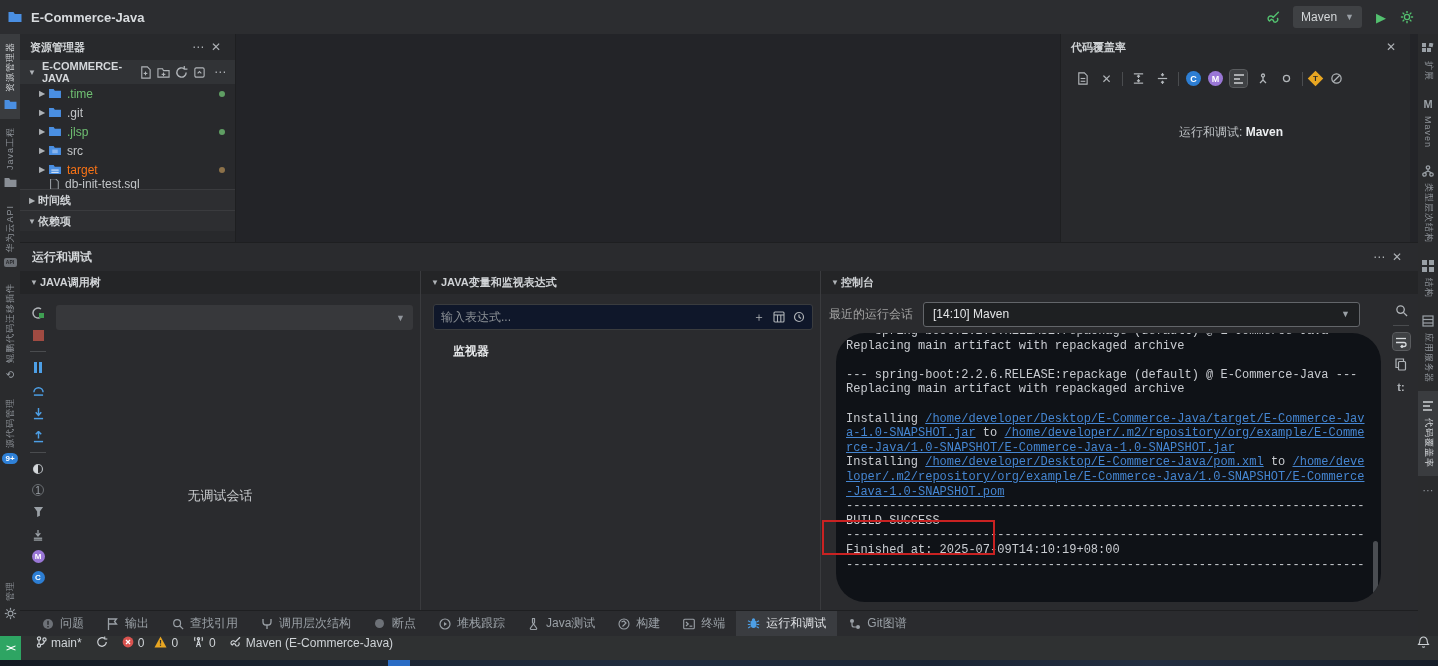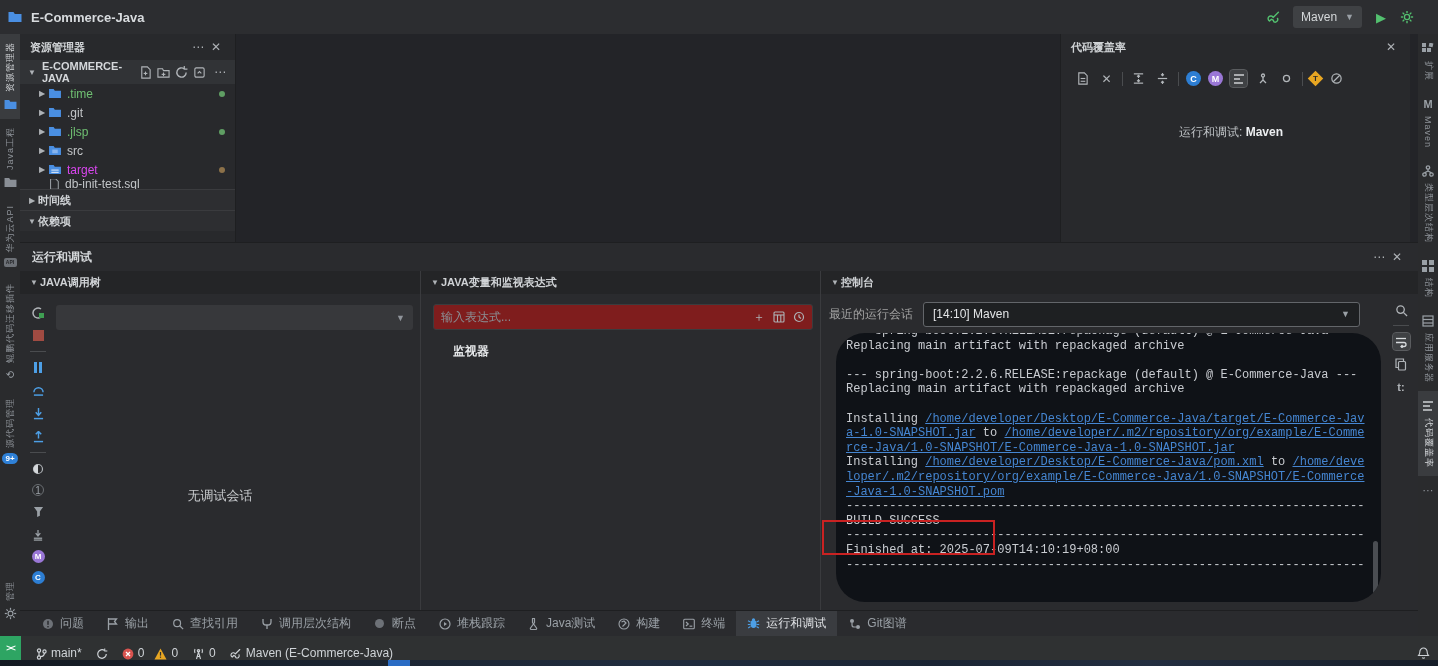--- a/index.html
+++ b/index.html
@@ -30,21 +30,21 @@
   #explorer { left:20px; top:34px; width:216px; height:208px; background:#28292c; border-right:1px solid #1e1f21; overflow:hidden; }
   .panel-head { height:26px; display:flex; align-items:center; padding:0 10px; }
   .panel-head .ttl { font-size:11px; font-weight:bold; color:#cfd2d5; flex:1; }
   .head-btn { color:#aeb2b6; width:18px; text-align:center; cursor:pointer; font-size:12px; }
   .tree-head { height:24px; background:#313336; display:flex; align-items:center; padding:0 6px; }
   .tree-head .name { font-size:11px; font-weight:bold; color:#d5d8db; flex:1; margin-left:4px; }
   .arrow { color:#aeb2b6; font-size:8px; width:12px; display:inline-block; text-align:center; }
   .tree-row { height:19px; display:flex; align-items:center; padding-left:16px; }
   .tree-row .lbl { margin-left:5px; flex:1; font-size:12px; }
   .tree-row.c-green .lbl { color:#6fbf72; }
-  .tree-row.c-tan .lbl { color:#d946ef; }
+  .tree-row.c-tan .lbl { color:#f97316; }
   .tree-row.c-default .lbl { color:#c3c6c9; }
   .dot { width:6px; height:6px; border-radius:50%; margin-right:10px; }
   .dot.green { background:#5f9e63; }
   .dot.tan { background:#8c7149; }
   .section-row { height:21px; background:#2d2e31; border-top:1px solid #3a3b3e; display:flex; align-items:center; padding:0 6px; font-size:11px; font-weight:bold; color:#cfd2d5; }
 
   
   #coverage { left:1060px; top:34px; width:350px; height:208px; background:#28292c; border-left:1px solid #1e1f21; }
   #coverage .toolbar { display:flex; align-items:center; gap:7px; padding:10px 0 0 13px; }
   .ic16 { width:17px; height:17px; display:flex; align-items:center; justify-content:center; color:#b2b6ba; font-size:12px; border-radius:3px; }
@@ -69,21 +69,21 @@
 
   
   .ct-toolbar { position:absolute; left:6px; top:34px; width:24px; display:flex; flex-direction:column; align-items:center; gap:8px; }
   .ct-ic { width:15px; height:15px; display:flex; align-items:center; justify-content:center; }
   .hsep { width:16px; height:1px; background:#4a4c4f; }
   .ct-dd { position:absolute; left:36px; top:34px; width:357px; height:25px; background:#37383b; border-radius:3px; display:flex; align-items:center; padding:0 8px; }
   .ct-dd .caret { margin-left:auto; color:#8f949a; font-size:9px; }
   .no-session { position:absolute; left:0; top:216px; width:400px; text-align:center; color:#c8cbce; font-size:13px; }
 
   
-  .watch-input { position:absolute; left:12px; top:33px; width:380px; height:26px; background:#7f1d1d; border:1px solid #3a3c3e; border-radius:3px; display:flex; align-items:center; padding:12px 7px; }
+  .watch-input { position:absolute; left:12px; top:33px; width:380px; height:26px; background:#0f172a; border:1px solid #3a3c3e; border-radius:3px; display:flex; align-items:center; padding:12px 7px; }
   .watch-input .ph { color:#8a8f94; flex:1; }
   .watch-input .wi-ic { color:#aeb2b6; margin-left:8px; font-size:12px; }
   .watch-group { position:absolute; left:32px; top:72px; font-weight:bold; color:#e4e6e8; font-size:12px; }
 
   
   .con-row { position:absolute; left:8px; top:30px; width:560px; height:26px; display:flex; align-items:center; }
   .con-row .lbl { font-size:12px; color:#a3a3a3; margin-right:10px; white-space:nowrap; }
   .con-dd { width:437px; height:25px; background:#1e2022; border:1px solid #63666a; border-radius:3px; display:flex; align-items:center; padding:0 9px; color:#e2e4e6; }
   .con-dd .caret { margin-left:auto; color:#9aa0a6; font-size:9px; }
   .con-tools { position:absolute; right:6px; top:32px; width:22px; display:flex; flex-direction:column; align-items:center; gap:7px; }
@@ -99,21 +99,21 @@
 
   
   #tabbar { left:20px; top:610px; width:1398px; height:26px; background:#2a2b2e; border-top:1px solid #1e1f21; display:flex; align-items:center; padding-left:10px; }
   .tab { height:26px; display:flex; align-items:center; gap:6px; padding:0 11px; color:#9aa0a6; font-size:12px; cursor:pointer; white-space:nowrap; }
   .tab.active { background:#3a3c40; color:#e0e2e5; }
   .tab .t-ic { width:13px; height:13px; display:flex; align-items:center; justify-content:center; }
 
   
   #statusbar { left:0; top:636px; width:1438px; height:24px; background:#2f3132; display:flex; align-items:center; color:#cfd3d7; }
   .remote { width:21px; height:24px; background:#2ea563; color:#fff; display:flex; align-items:center; justify-content:center; font-size:9px; font-weight:bold; letter-spacing:-1px; }
-  .sb-item { display:flex; align-items:flex-end; gap:4px; padding:0 7px; height:24px; cursor:pointer; font-size:12px; }
+  .sb-item { display:flex; align-items:flex-start; gap:4px; padding:0 7px; height:24px; cursor:pointer; font-size:12px; }
   .sb-right { margin-left:auto; padding-right:8px; }
 
   
   #sliver { left:0; top:660px; width:1438px; height:6px; background:linear-gradient(90deg,#141a22 0%,#1c2634 30%,#202c3e 45%,#1a2433 65%,#232e40 80%,#161d28 100%); }
   #sliver .blue-chip { position:absolute; left:388px; top:0; width:22px; height:6px; background:#2a6cc4; }
 </style>
 </head>
 <body>
 
 <div id="titlebar" class="abs">

